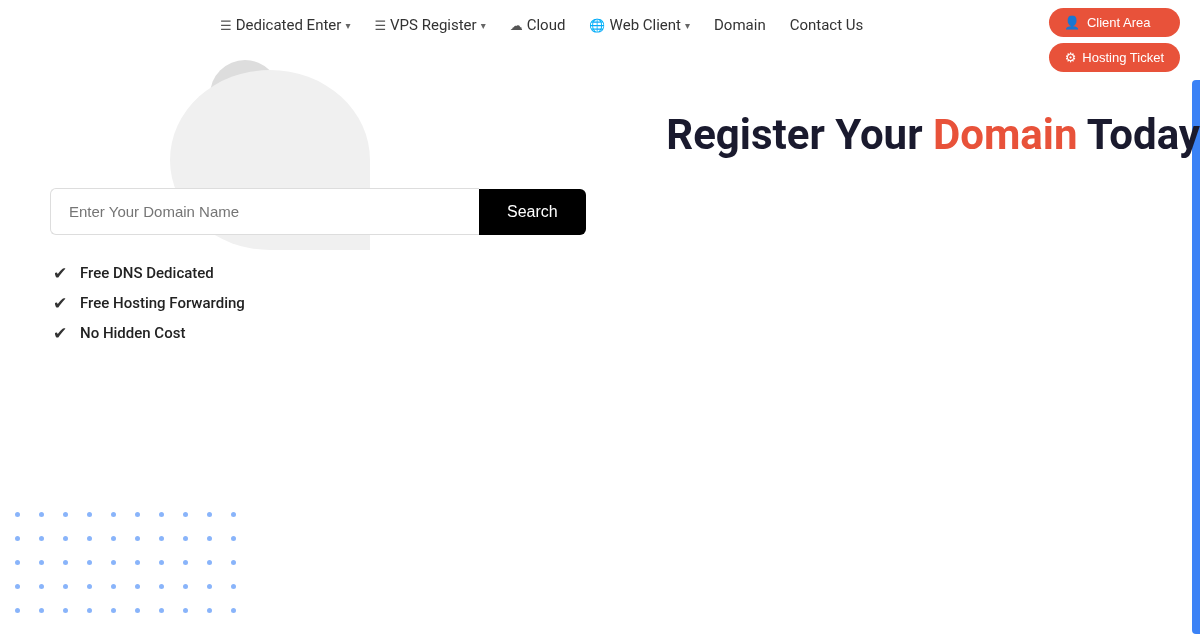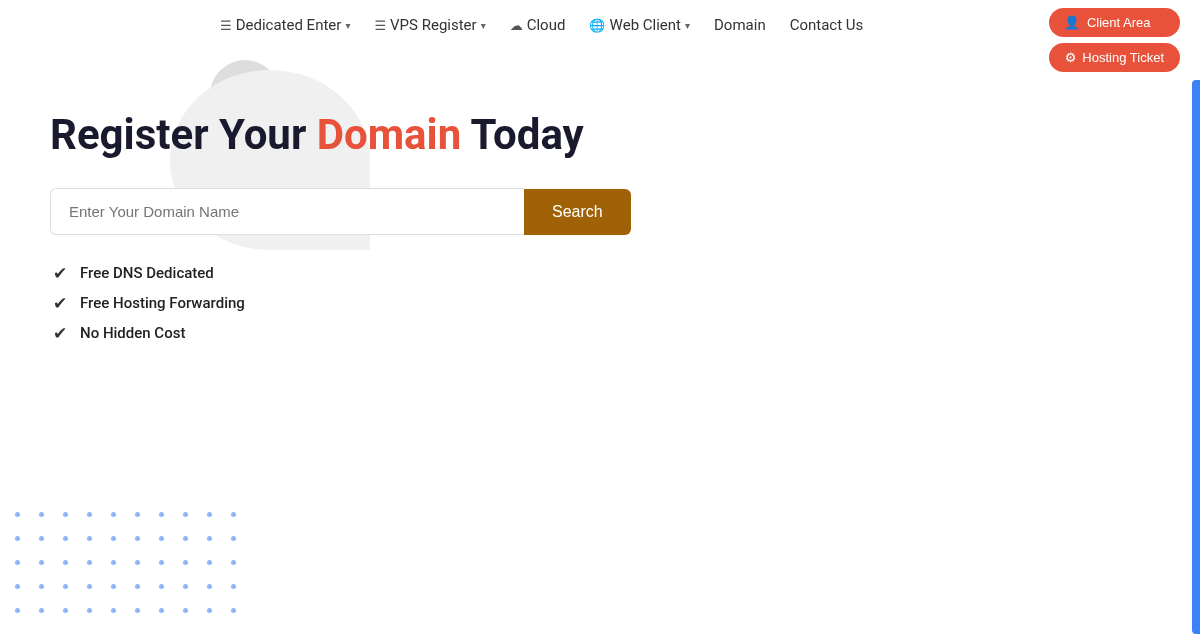--- a/index.html
+++ b/index.html
@@ -112,43 +112,44 @@
       position: relative;
       z-index: 5;
       padding: 60px 0 0 50px;
     }
     .hero-title {
       font-size: 42px;
       font-weight: 700;
       color: #1a1a2e;
       margin-bottom: 28px;
       line-height: 1.2;
+      text-align: right;
     }
     .hero-title .highlight {
       color: #e8523a;
     }
 
     
     .search-bar {
       display: flex;
       align-items: center;
       margin-bottom: 28px;
     }
     .search-input {
-      width: 474px;
+      width: 429px;
       padding: 14px 18px;
       border: 1.5px solid #ddd;
       border-right: none;
       border-radius: 6px 0 0 6px;
       font-size: 15px;
       color: #999;
       outline: none;
     }
     .search-button {
-      background: #a16207;
+      background: #000000;
       color: #fff;
       border: none;
       padding: 14px 28px;
       font-size: 16px;
       border-radius: 0 6px 6px 0;
       cursor: pointer;
       font-weight: 500;
     }
 
     

